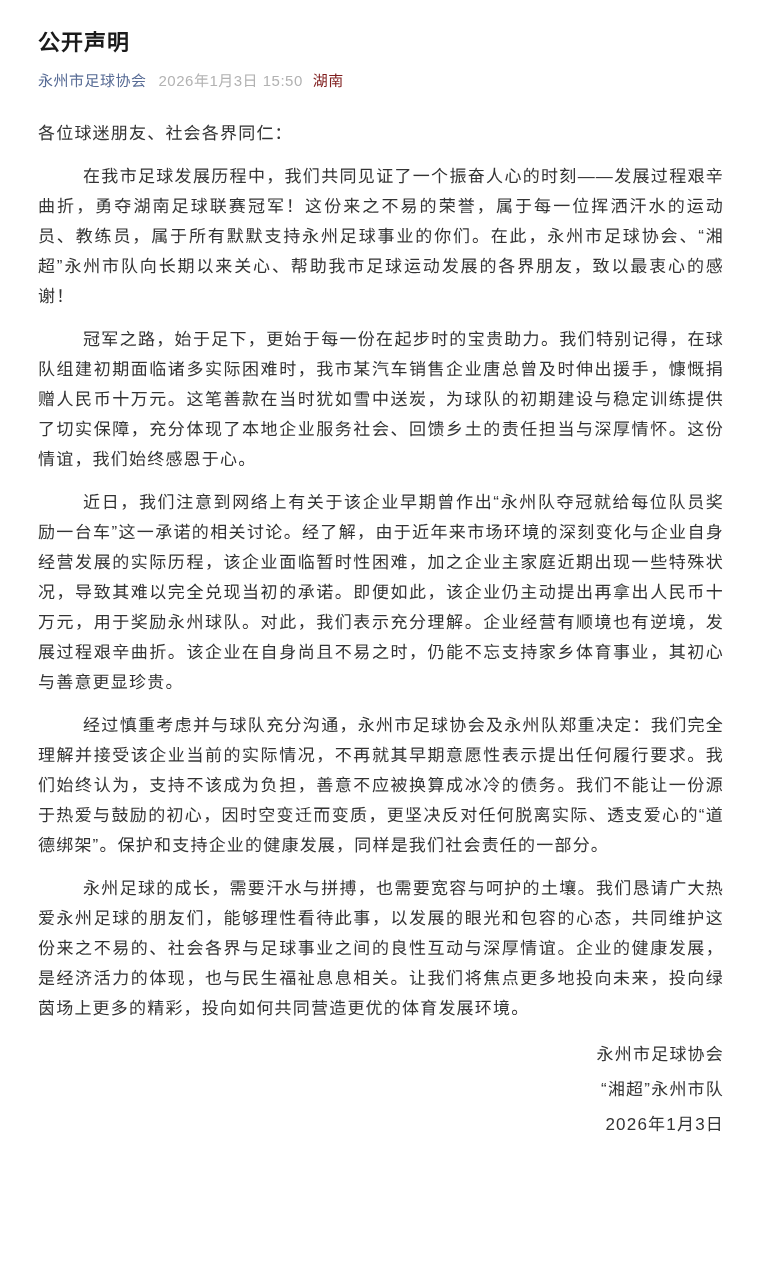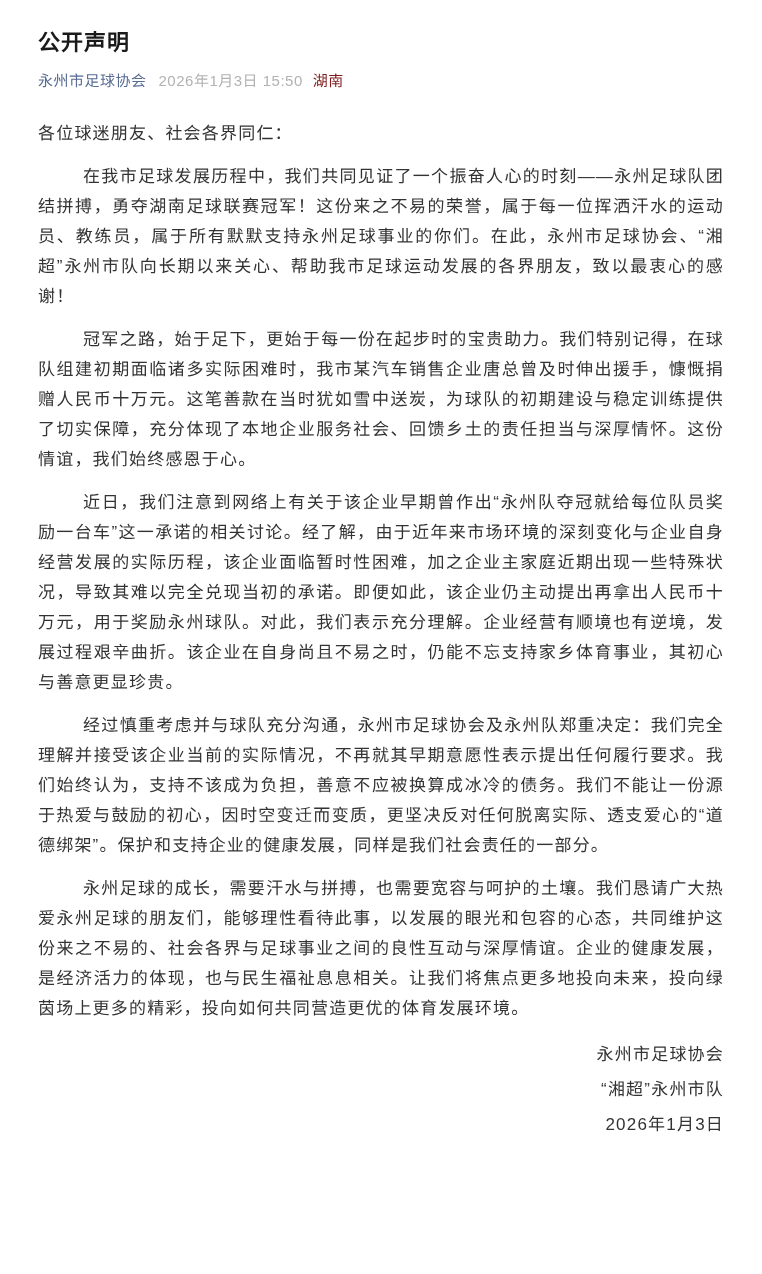--- a/index.html
+++ b/index.html
@@ -78,21 +78,21 @@
     <span class="author" style="color: rgb(87, 107, 149);">永州市足球协会</span>
     <span class="meta" style="color: rgb(178, 178, 178); text-align: right;">2026年1月3日 15:50</span>
     <span class="meta" style="color: #7f1d1d;">湖南</span>
   </div>
 
   <div class="content" style="color: rgb(51, 51, 51);">
 
     <p class="salutation">各位球迷朋友、社会各界同仁：</p>
 
     <div class="paragraphs">
-        <p>在我市足球发展历程中，我们共同见证了一个振奋人心的时刻——永州足球队团结拼搏，勇夺湖南足球联赛冠军！这份来之不易的荣誉，属于每一位挥洒汗水的运动员、教练员，属于所有默默支持永州足球事业的你们。在此，永州市足球协会、“湘超”永州市队向长期以来关心、帮助我市足球运动发展的各界朋友，致以最衷心的感谢！</p>
+        <p>在我市足球发展历程中，我们共同见证了一个振奋人心的时刻——发展过程艰辛曲折，勇夺湖南足球联赛冠军！这份来之不易的荣誉，属于每一位挥洒汗水的运动员、教练员，属于所有默默支持永州足球事业的你们。在此，永州市足球协会、“湘超”永州市队向长期以来关心、帮助我市足球运动发展的各界朋友，致以最衷心的感谢！</p>
         <p>冠军之路，始于足下，更始于每一份在起步时的宝贵助力。我们特别记得，在球队组建初期面临诸多实际困难时，我市某汽车销售企业唐总曾及时伸出援手，慷慨捐赠人民币十万元。这笔善款在当时犹如雪中送炭，为球队的初期建设与稳定训练提供了切实保障，充分体现了本地企业服务社会、回馈乡土的责任担当与深厚情怀。这份情谊，我们始终感恩于心。</p>
         <p>近日，我们注意到网络上有关于该企业早期曾作出“永州队夺冠就给每位队员奖励一台车”这一承诺的相关讨论。经了解，由于近年来市场环境的深刻变化与企业自身经营发展的实际历程，该企业面临暂时性困难，加之企业主家庭近期出现一些特殊状况，导致其难以完全兑现当初的承诺。即便如此，该企业仍主动提出再拿出人民币十万元，用于奖励永州球队。对此，我们表示充分理解。企业经营有顺境也有逆境，发展过程艰辛曲折。该企业在自身尚且不易之时，仍能不忘支持家乡体育事业，其初心与善意更显珍贵。</p>
         <p>经过慎重考虑并与球队充分沟通，永州市足球协会及永州队郑重决定：我们完全理解并接受该企业当前的实际情况，不再就其早期意愿性表示提出任何履行要求。我们始终认为，支持不该成为负担，善意不应被换算成冰冷的债务。我们不能让一份源于热爱与鼓励的初心，因时空变迁而变质，更坚决反对任何脱离实际、透支爱心的“道德绑架”。保护和支持企业的健康发展，同样是我们社会责任的一部分。</p>
         <p>永州足球的成长，需要汗水与拼搏，也需要宽容与呵护的土壤。我们恳请广大热爱永州足球的朋友们，能够理性看待此事，以发展的眼光和包容的心态，共同维护这份来之不易的、社会各界与足球事业之间的良性互动与深厚情谊。企业的健康发展，是经济活力的体现，也与民生福祉息息相关。让我们将焦点更多地投向未来，投向绿茵场上更多的精彩，投向如何共同营造更优的体育发展环境。</p>
       </div>
 
     <div class="signature">
         <p>永州市足球协会</p>
         <p>“湘超”永州市队</p>
         <p>2026年1月3日</p>

